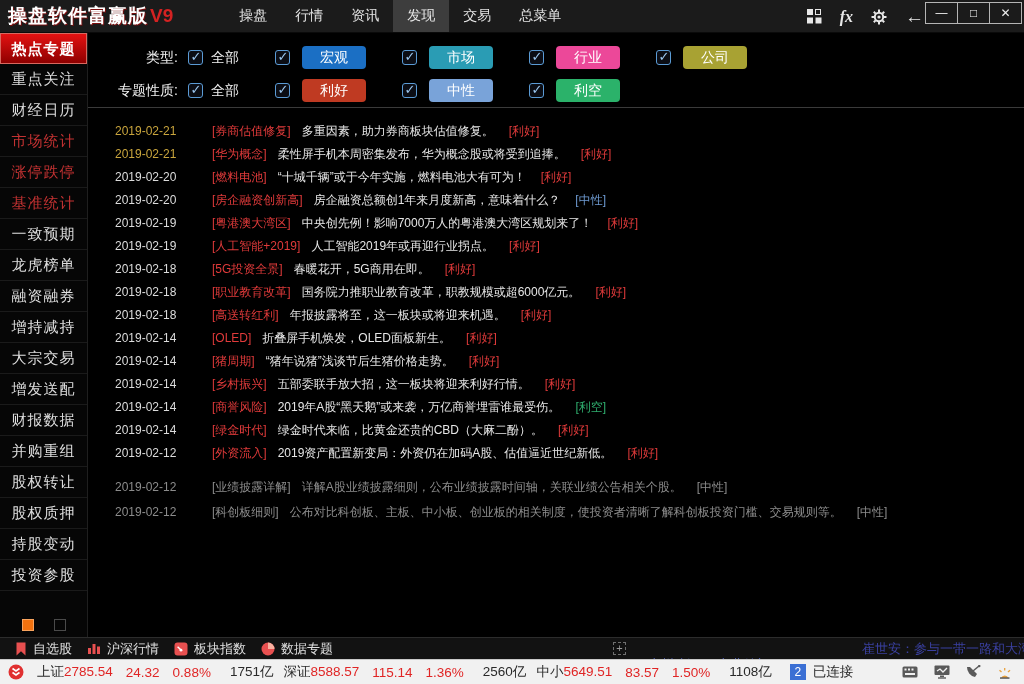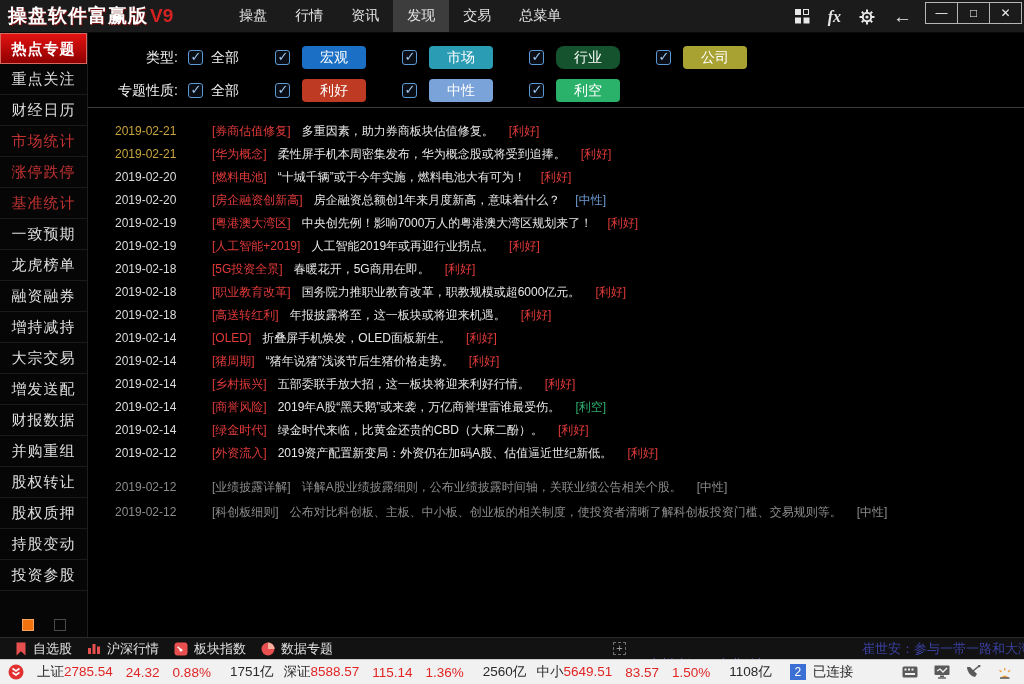--- a/index.html
+++ b/index.html
@@ -8,21 +8,21 @@
   .window { position:relative; width:1024px; height:684px; display:flex; flex-direction:column; background:#000; }
 
   
   .titlebar { height:33px; background:#1b1b1b; display:flex; align-items:center; flex-shrink:0; position:relative; border-bottom:1px solid #0a0a0a; }
   .logo-wrap { display:flex; align-items:baseline; padding:0 10px 0 8px; }
   .logo { color:#fff; font-weight:bold; font-size:19px; letter-spacing:1px; text-shadow:1px 1px 0 #7a0d0d; }
   .version { color:#d42222; font-weight:bold; font-size:19px; margin-left:2px; }
   .menu { display:flex; margin-left:42px; height:100%; align-items:center; }
   .menu-item { color:#e6e6e6; font-size:14px; padding:7px 14px; cursor:default; }
   .menu-item.active { background:#3d3d3d; }
-  .tb-icons { position:absolute; right:112px; top:0; height:33px; display:flex; align-items:center; gap:18px; }
+  .tb-icons { position:absolute; right:100px; top:0; height:33px; display:flex; align-items:center; gap:18px; }
   .tb-icon { color:#e8e8e8; font-size:15px; line-height:1; display:flex; align-items:center; }
   .fx { font-family:"Liberation Serif","DejaVu Serif",serif; font-style:italic; font-weight:bold; font-size:16px; }
   .winbtns { position:absolute; right:2px; top:2px; display:flex; }
   .wbtn { width:33px; height:22px; border:1px solid #b5b5b5; margin-left:-1px; display:flex; align-items:center; justify-content:center; color:#f0f0f0; font-size:12px; background:#1b1b1b; }
 
   
   .tabbar { height:24px; background:#1e1e1e; border-bottom:1px solid #6f6f6f; display:flex; align-items:stretch; flex-shrink:0; position:relative; }
   .tab-nav { width:20px; margin-left:89px; background:#2d0606; border:1px solid #5a0f0f; display:flex; align-items:center; justify-content:center; gap:1px; }
   .tri-l { width:0; height:0; border-top:5px solid transparent; border-bottom:5px solid transparent; border-right:6px solid #d41414; }
   .tri-r { width:0; height:0; border-top:5px solid transparent; border-bottom:5px solid transparent; border-left:6px solid #d41414; }
@@ -184,21 +184,21 @@
           <span class="fgroup">
                 <span class="cb"></span>
                 <span class="pill" style="background: rgb(27, 111, 196);">宏观</span>
               </span>
               <span class="fgroup">
                 <span class="cb"></span>
                 <span class="pill" style="background: rgb(42, 156, 180);">市场</span>
               </span>
               <span class="fgroup">
                 <span class="cb"></span>
-                <span class="pill" style="background: #14532d; border-radius: 8px;">行业</span>
+                <span class="pill" style="background: #ec4899;">行业</span>
               </span>
               <span class="fgroup">
                 <span class="cb"></span>
                 <span class="pill" style="background: rgb(168, 162, 51);">公司</span>
               </span>
             </span>
         </div>
         <div class="filter-row">
           <span class="filter-label">专题性质:</span>
           <span class="fgroup">

